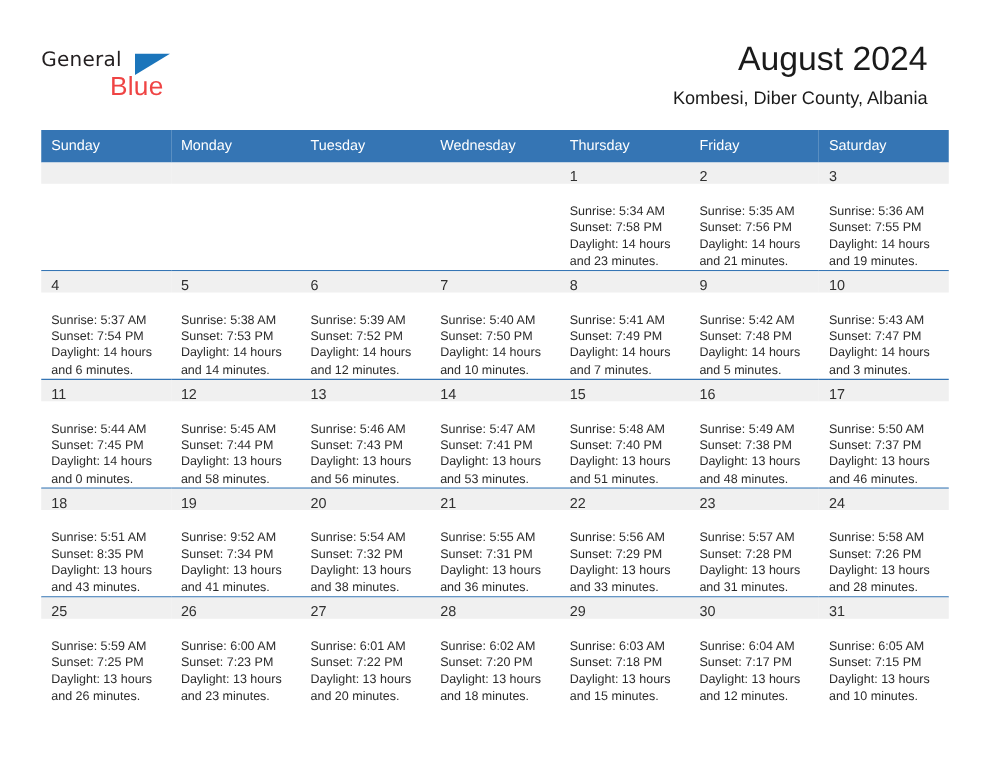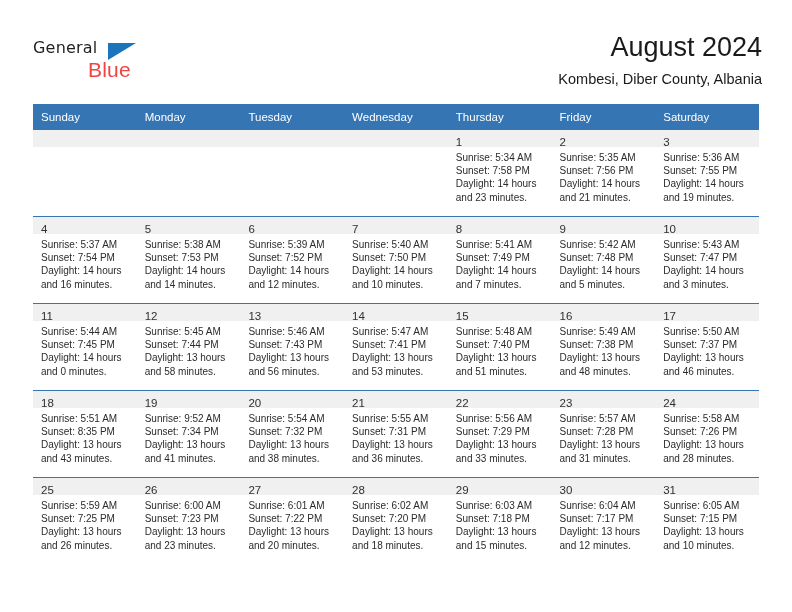--- a/index.html
+++ b/index.html
@@ -59,21 +59,21 @@
     left: 75px;
     top: 5px;
     width: 0;
     height: 0;
     border-left: 28px solid #1b75bb;
     border-bottom: 17px solid transparent;
   }
 
   .title-block {
     position: absolute;
-    right: 30px;
+    right: 50px;
     top: 30px;
     text-align: right;
   }
   .cal-title {
     font-size: 27px;
     color: #1a1a1a;
     font-weight: normal;
     line-height: 34px;
     white-space: nowrap;
   }
@@ -131,21 +131,21 @@
   }
   .cell-empty .daynum-band {
     background: #f0f0f0;
   }
   .daynum {
     font-size: 11.5px;
     color: #303030;
     line-height: 13px;
   }
   .details {
-    padding: 4px 6px 0 8px;
+    padding: 16px 6px 0 8px;
     font-size: 10px;
     line-height: 13.2px;
     color: #2b2b2b;
   }
   .details div {
     white-space: nowrap;
   }
 </style>
 </head>
 <body>
@@ -241,21 +241,21 @@
             </td>
           </tr>
           <tr class="week">
             <td>
               <div class="cell-inner">
                 <div class="daynum-band"><span class="daynum">4</span></div>
                 <div class="details">
                   <div>Sunrise: 5:37 AM</div>
                   <div>Sunset: 7:54 PM</div>
                   <div>Daylight: 14 hours</div>
-                  <div>and 16 minutes.</div>
+                  <div>and 6 minutes.</div>
                 </div>
               </div>
             </td>
             <td>
               <div class="cell-inner">
                 <div class="daynum-band"><span class="daynum">5</span></div>
                 <div class="details">
                   <div>Sunrise: 5:38 AM</div>
                   <div>Sunset: 7:53 PM</div>
                   <div>Daylight: 14 hours</div>

